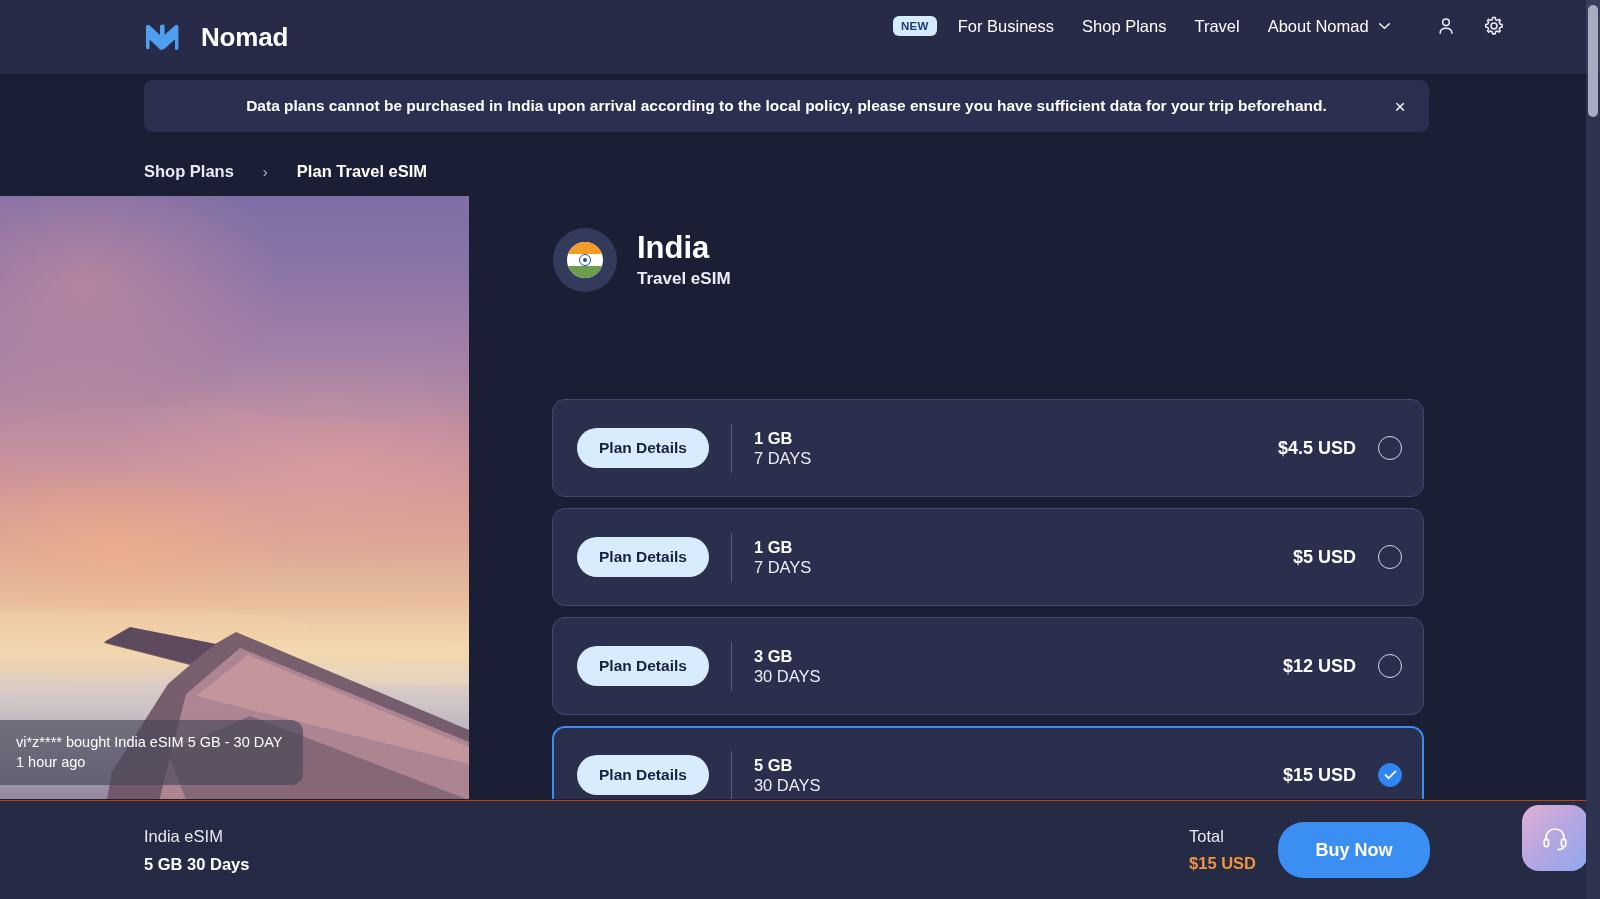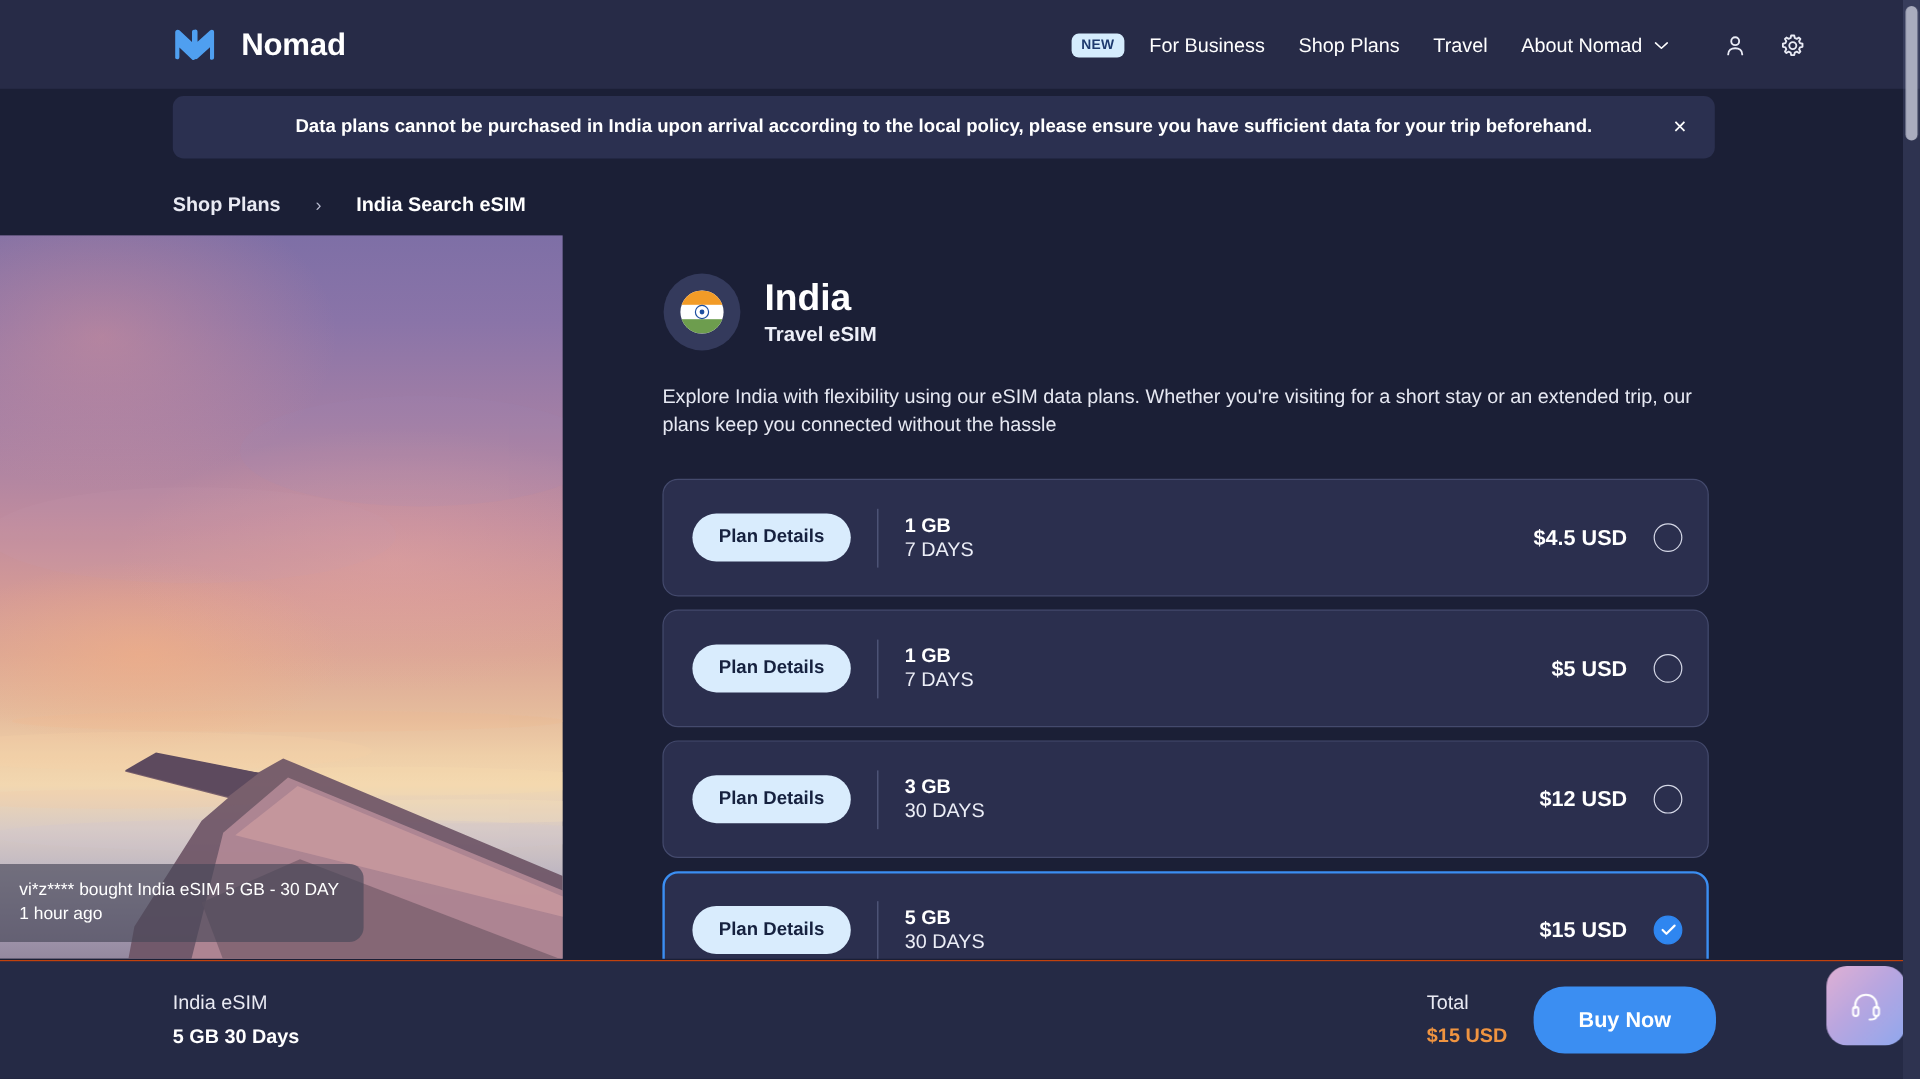--- a/index.html
+++ b/index.html
@@ -37,21 +37,21 @@
     position: absolute; left: 294px; top: 17px;
     width: 540px; height: 40px;
     background: #2f3452;
     border: 1px solid #3e4466;
     border-radius: 22px;
     display: flex; align-items: center;
     padding: 0 18px; gap: 12px;
   }
   .search-ph { color: #c8cbdc; font-size: 16.5px; }
   .nav {
-    position: absolute; left: 893px; top: 12px; height: 52px;
+    position: absolute; left: 893px; top: 0; height: 52px;
     display: flex; align-items: center; gap: 0;
   }
   .badge-new {
     background: #d5ecfd; color: #1e3a6e;
     font-size: 11.5px; font-weight: 700;
     border-radius: 6px; padding: 4px 8px;
     letter-spacing: 0.3px;
     margin-right: 7px;
   }
   .nav-link {
@@ -330,21 +330,21 @@
   </div>
 
   <div class="notice">
     <span class="notice-text">Data plans cannot be purchased in India upon arrival according to the local policy, please ensure you have sufficient data for your trip beforehand.</span>
     <span class="notice-close">×</span>
   </div>
 
   <div class="crumbs">
     <a class="crumb">Shop Plans</a>
     <span class="crumb-sep">›</span>
-    <span class="crumb current">India Search eSIM</span>
+    <span class="crumb current">Plan Travel eSIM</span>
   </div>
 
   <div class="hero">
     <div class="hero-sky"></div>
     <svg class="hero-streaks" viewBox="0 0 469 603" preserveAspectRatio="none">
       <ellipse cx="120" cy="430" rx="190" ry="16" fill="#f7d0a6" opacity="0.45"></ellipse>
       <ellipse cx="330" cy="455" rx="180" ry="12" fill="#fadfae" opacity="0.40"></ellipse>
       <ellipse cx="240" cy="405" rx="230" ry="9" fill="#f3b78d" opacity="0.35"></ellipse>
       <ellipse cx="390" cy="480" rx="150" ry="10" fill="#fbe4bb" opacity="0.45"></ellipse>
       <ellipse cx="90" cy="470" rx="140" ry="8" fill="#f6c9a4" opacity="0.35"></ellipse>
@@ -373,21 +373,20 @@
           <div class="band-bot"></div>
           <div class="chakra"></div>
         </div>
       </div>
       <div>
         <div class="country-name">India</div>
         <div class="country-sub">Travel eSIM</div>
       </div>
     </div>
 
-    <div class="desc">Explore India with flexibility using our eSIM data plans. Whether you're visiting for a short stay or an extended trip, our plans keep you connected without the hassle</div>
 
     <div class="plans">
 
       <div class="plan">
         <button class="plan-details-btn">Plan Details</button>
         <div class="plan-div"></div>
         <div class="plan-meta">
           <span class="plan-size">1 GB</span>
           <span class="plan-days">7 DAYS</span>
         </div>

